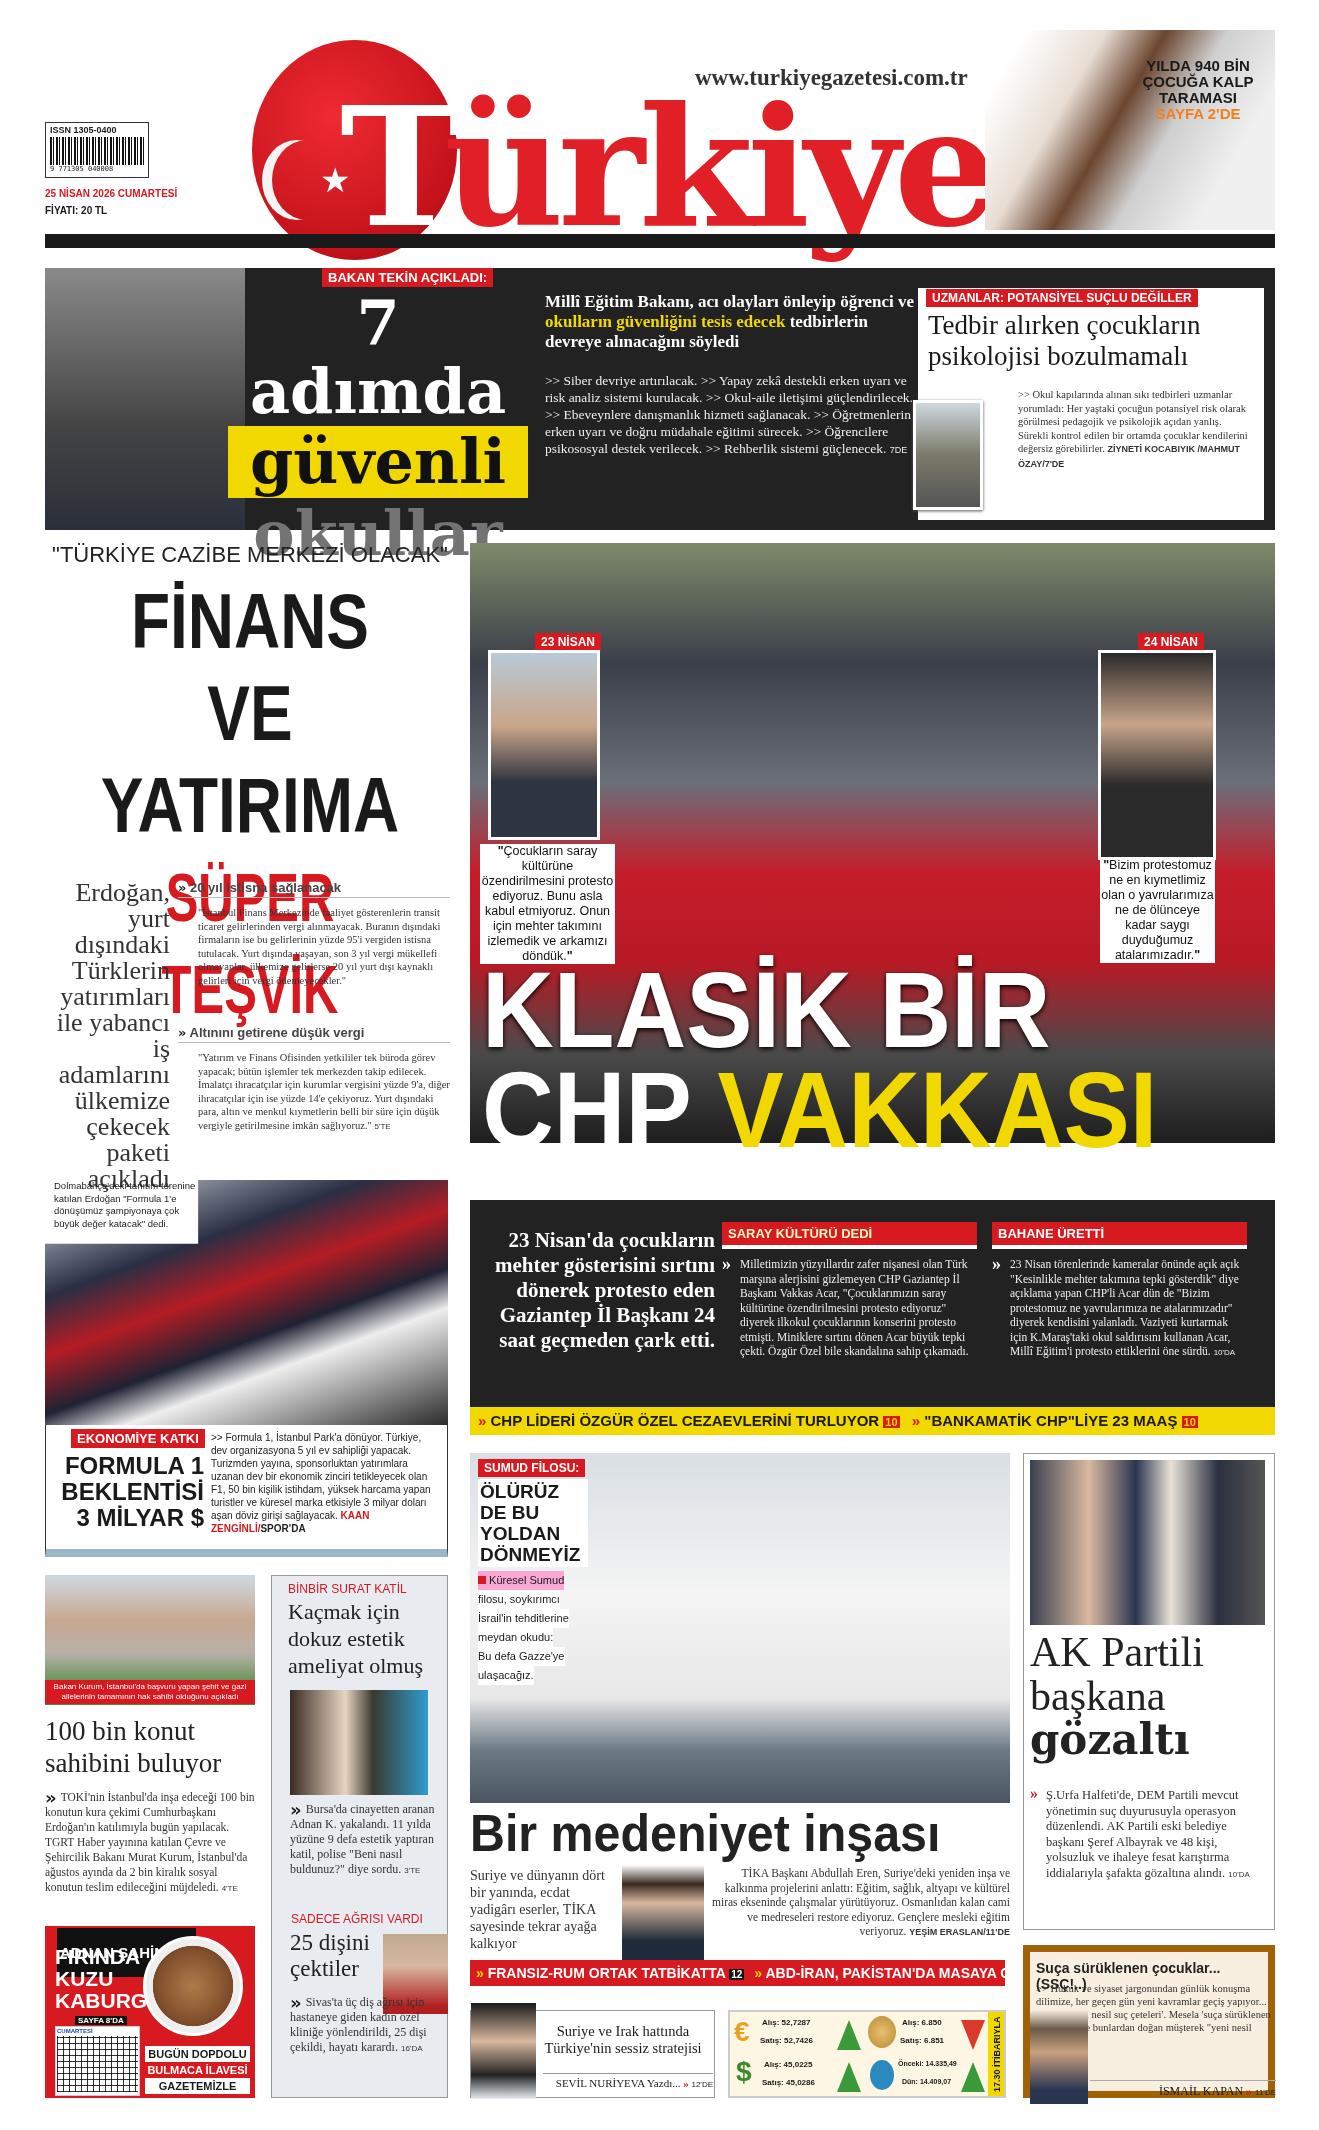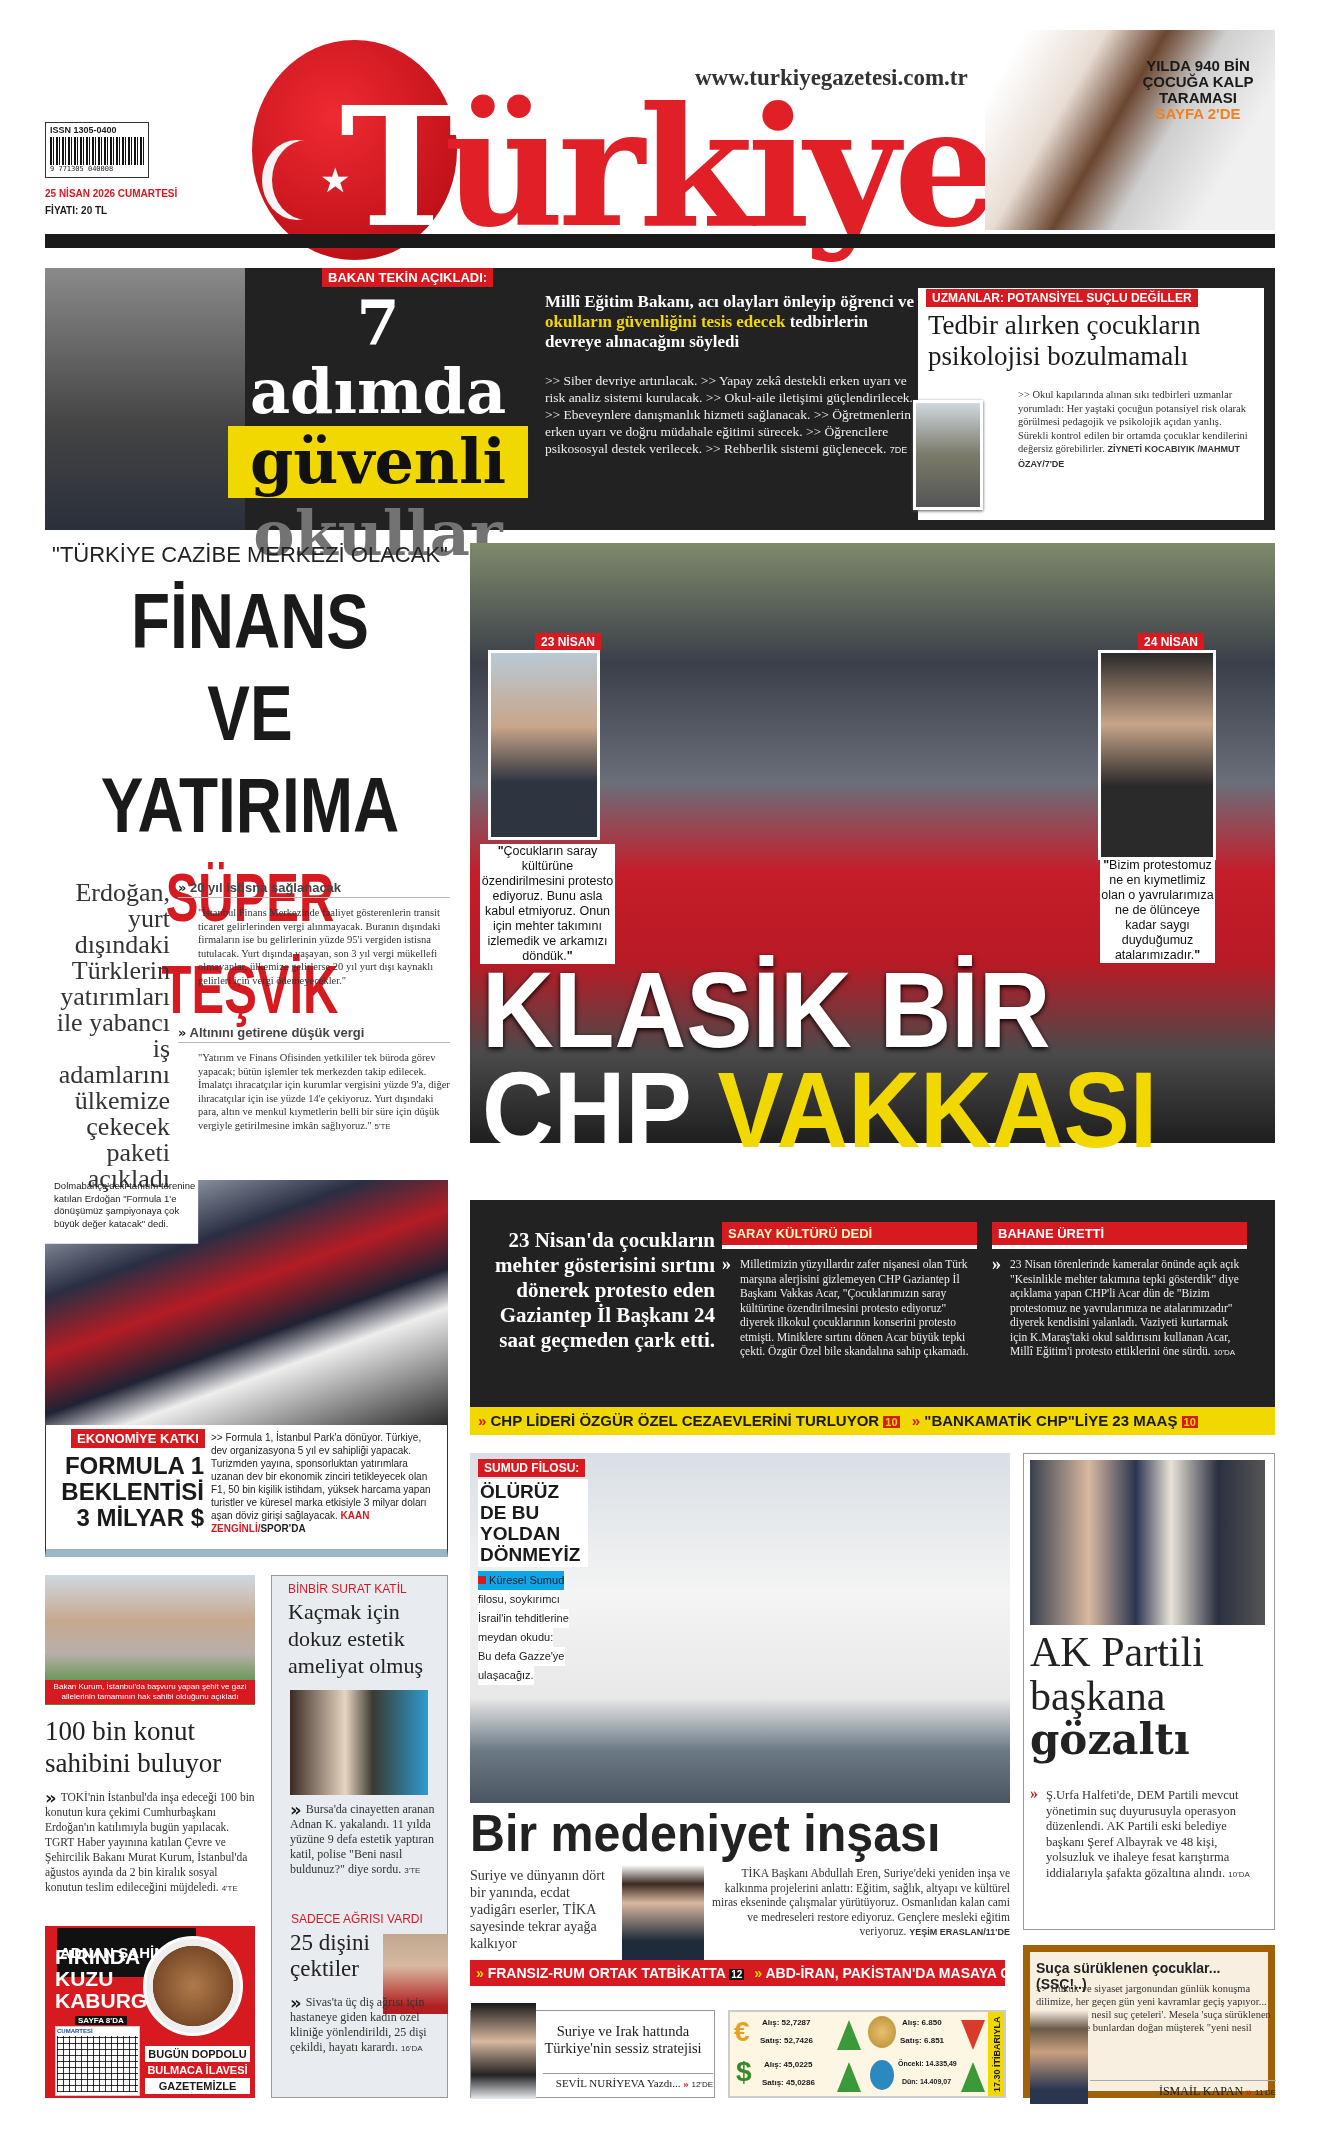--- a/index.html
+++ b/index.html
@@ -187,21 +187,21 @@
 <div class="abs photo" style="left:383px;top:1934px;width:65px;height:80px;background:linear-gradient(180deg,#c0a890,#d8b8a0 40%,#b02020 90%)"></div>
 <div class="abs" style="left:290px;top:1995px;width:150px;font-size:12px;line-height:15px;color:#333">
   <span class="raq" style="font-size:18px;float:left;margin-right:4px">»</span><span>Sivas'ta üç diş ağrısı için hastaneye giden kadın özel kliniğe yönlendirildi, 25 dişi çekildi, hayatı karardı.</span> <span class="sans" style="font-size:8px">16'DA</span>
 </div>
 
 <div class="abs photo" style="left:470px;top:1453px;width:540px;height:350px;background:linear-gradient(180deg,#d9dfe5 0%,#f4f4f4 40%,#e8e8e8 70%,#6c7a86 85%,#4a5560 100%)"></div>
 <div class="abs" style="left:478px;top:1458px;width:120px">
   <span class="redtag" style="font-size:12px">SUMUD FİLOSU:</span>
   <div class="sans" style="background:#fff;font-weight:bold;font-size:19px;line-height:21px;padding:2px;margin-top:2px;width:110px">ÖLÜRÜZ DE BU YOLDAN DÖNMEYİZ</div>
   <div class="sans" style="margin-top:4px;font-size:11px;line-height:19px">
-    <div style="background:#0ea5e9;display:inline-block"><span style="display:inline-block;width:8px;height:8px;background:#d71920"></span> <span>Küresel Sumud</span></div><br>
+    <div style="background:#f9a8d4;display:inline-block"><span style="display:inline-block;width:8px;height:8px;background:#d71920"></span> <span>Küresel Sumud</span></div><br>
     <div style="background:#fff;display:inline-block">filosu, soykırımcı</div><br>
     <div style="background:#fff;display:inline-block">İsrail'in tehditlerine</div><br>
     <div style="background:#fff;display:inline-block">meydan okudu:</div><br>
     <div style="background:#fff;display:inline-block">Bu defa Gazze'ye</div><br>
     <div style="background:#fff;display:inline-block">ulaşacağız.</div>
   </div>
 </div>
 
 <div class="abs" style="left:1023px;top:1453px;width:252px;height:477px;border:1px solid #999"></div>
 <div class="abs photo" style="left:1030px;top:1460px;width:235px;height:165px;background:linear-gradient(90deg,#3a4050,#d9b9a0 25%,#2b3550 45%,#e9e2d8 60%,#2a3040 80%,#555)"></div>

